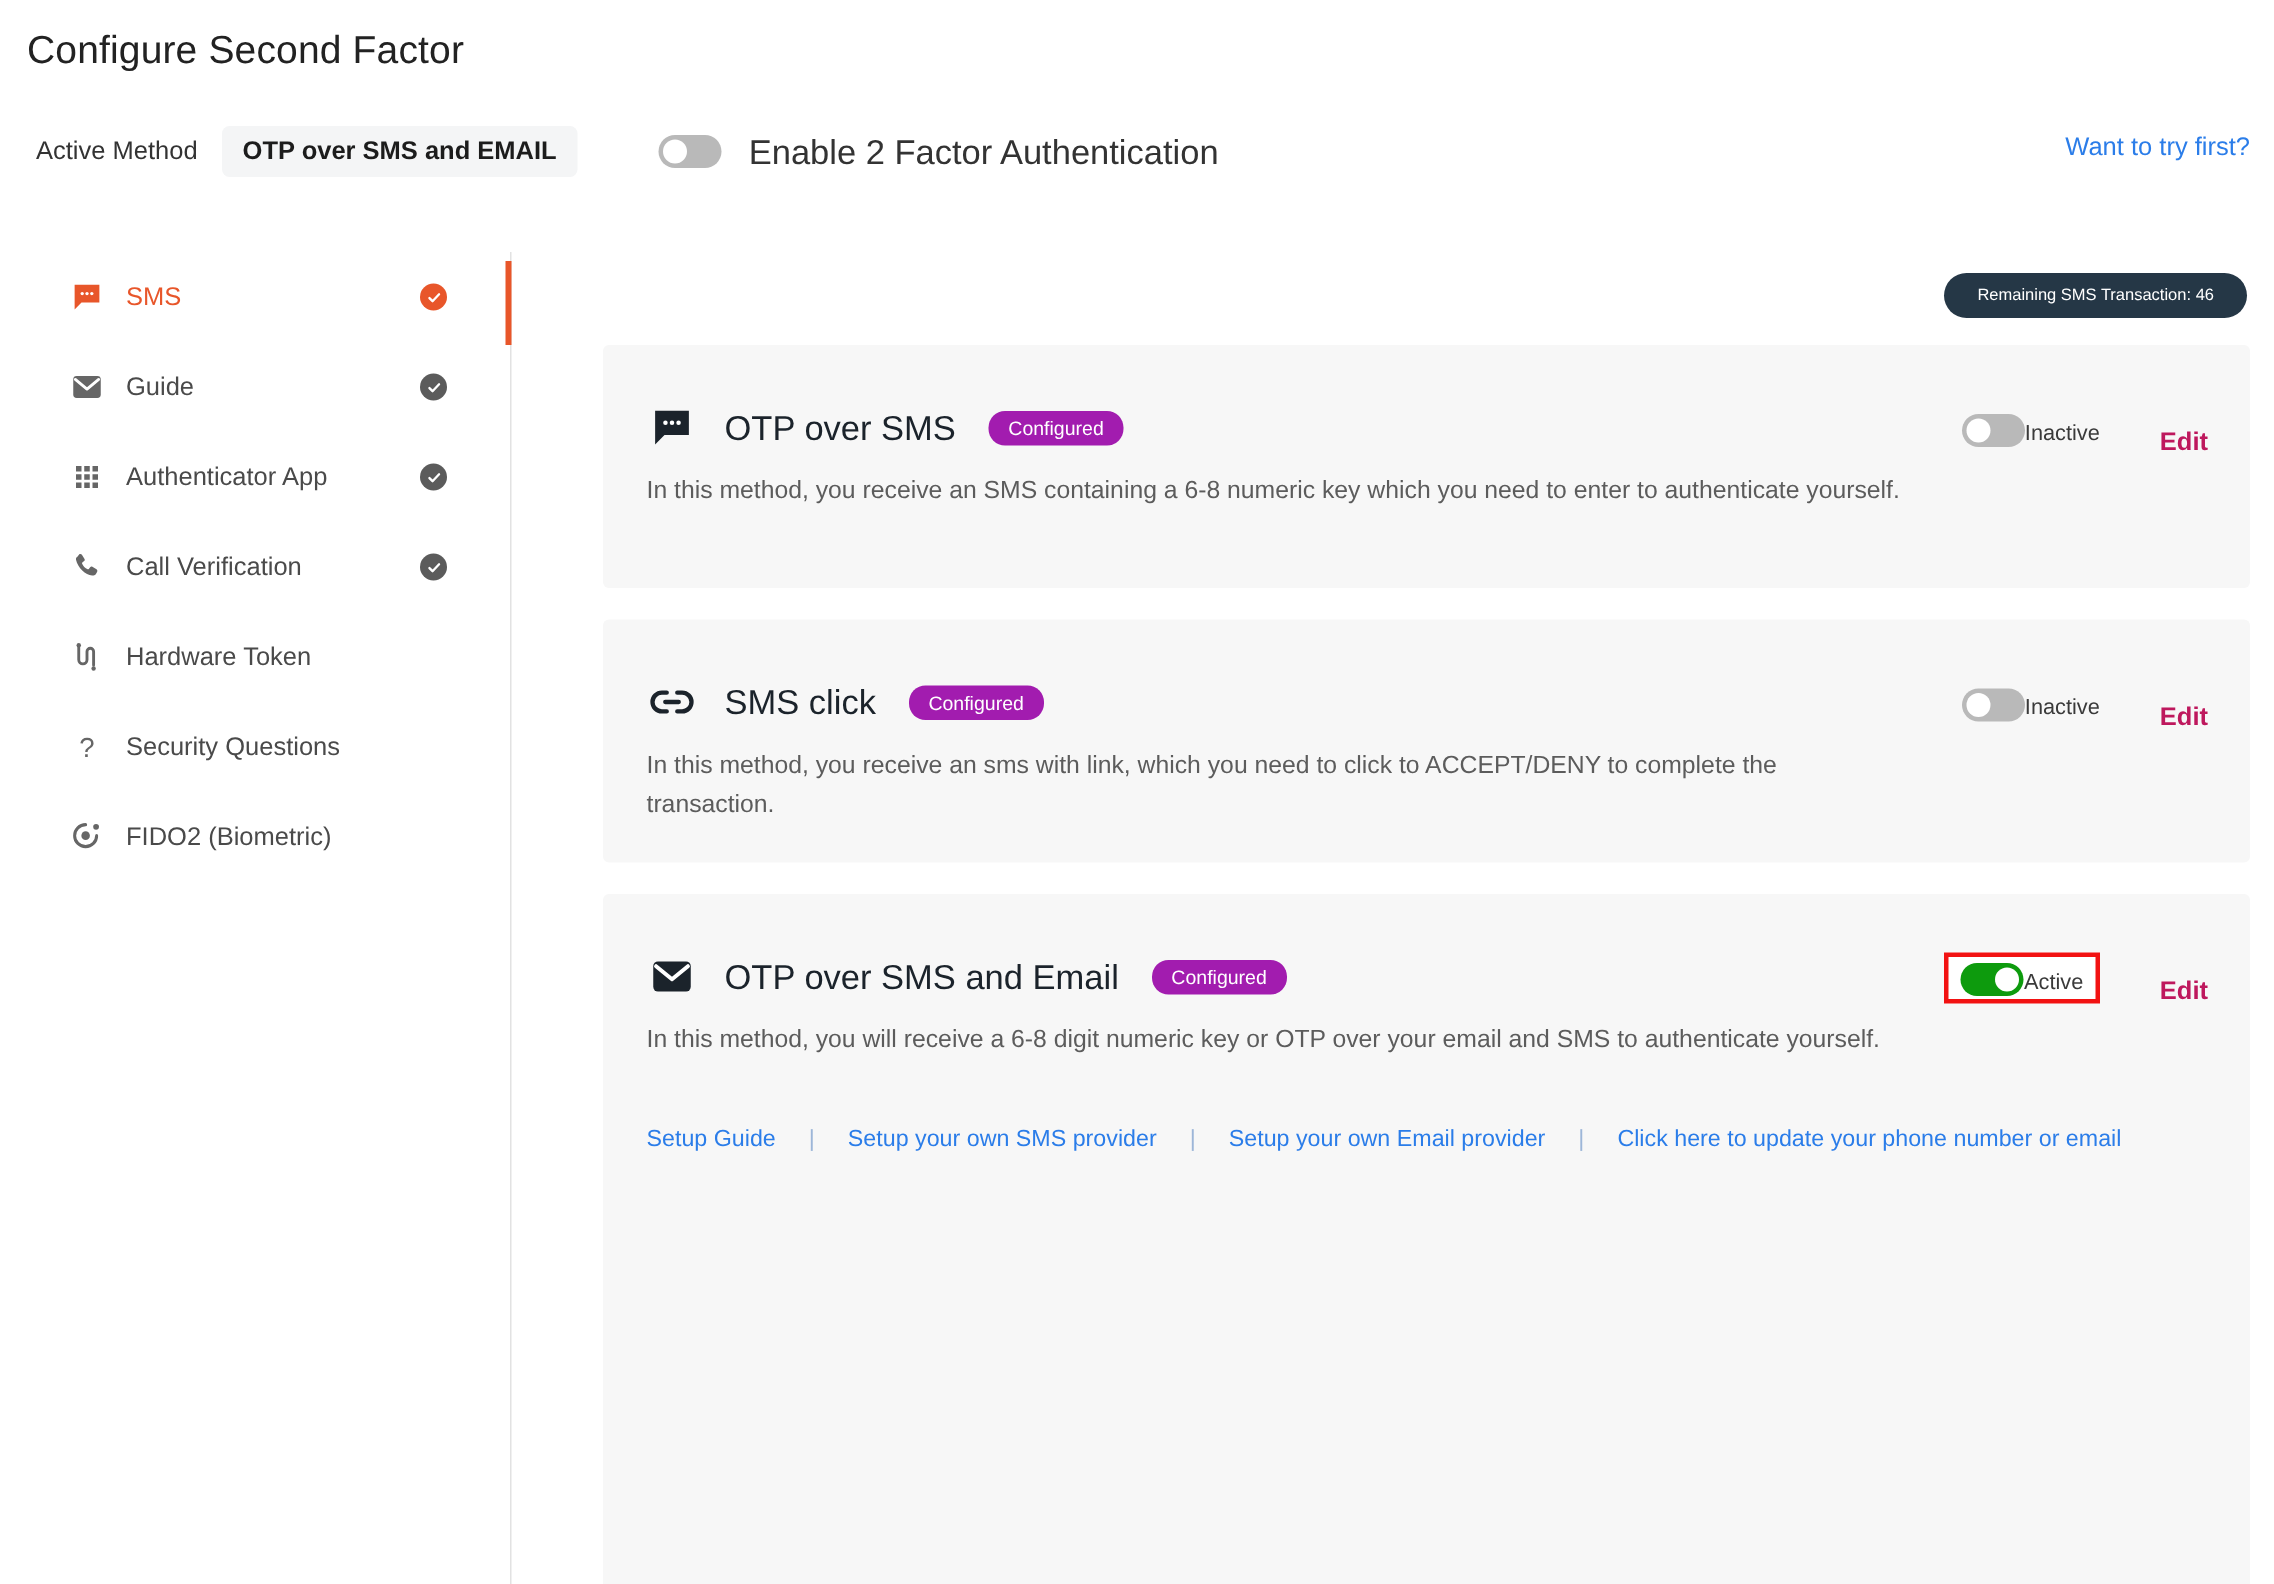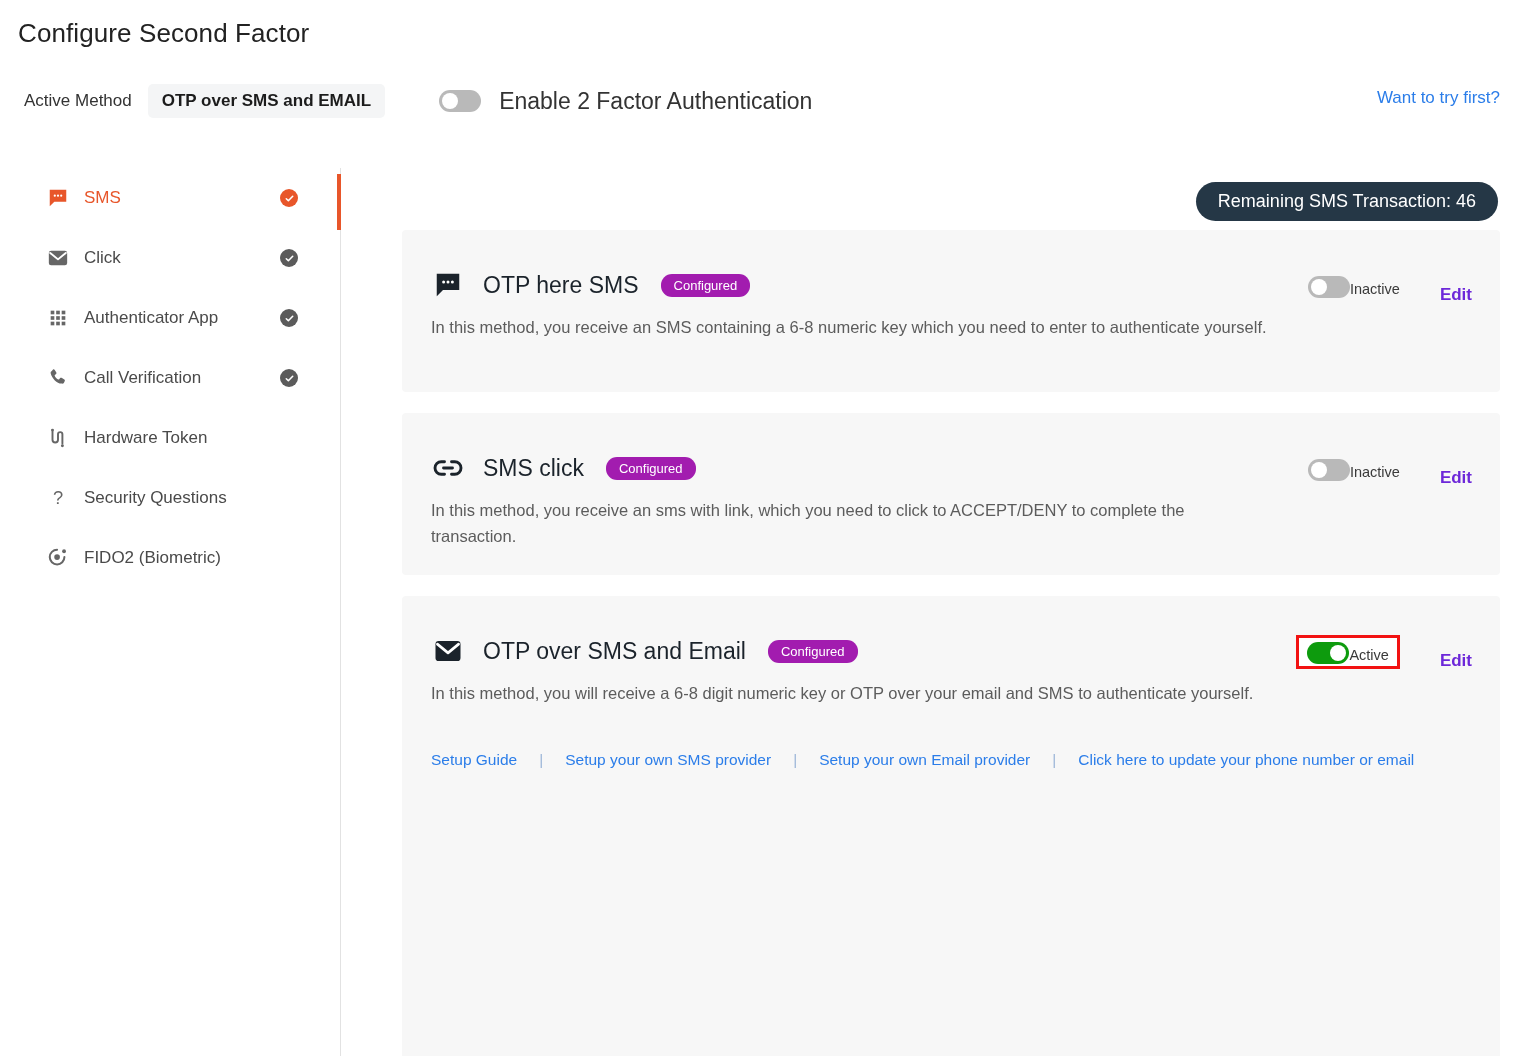--- a/index.html
+++ b/index.html
@@ -93,21 +93,21 @@
     width: 4px; height: 56px; background: #e8562a;
   }
 
   
   .main { position: absolute; left: 341px; top: 168px; right: 0; bottom: 0; }
 
   .sms-badge {
     position: absolute; right: 18px; top: 14px;
     background: #253746; color: #ffffff;
     border-radius: 22px; padding: 9px 22px;
-    font-size: 18px; white-space: nowrap;
+    font-size: 11px; white-space: nowrap;
   }
 
   .card {
     position: absolute; left: 61px; width: 1098px;
     background: #f7f7f7; border-radius: 4px;
   }
   #card-0 { top: 62px; height: 162px; }
   #card-1 { top: 245px; height: 162px; }
   #card-2 { top: 428px; height: 470px; }
 
@@ -137,21 +137,21 @@
 
   .card-right {
     position: absolute; right: 28px; top: 46px;
     display: flex; align-items: flex-start; gap: 40px;
   }
   .toggle-wrap { display: flex; align-items: center; }
   .toggle-state {
     font-size: 14.5px; color: #3a3a3a; margin-top: 4px;
   }
   .edit-link {
-    font-size: 17px; font-weight: bold; color: #6d28d9;
+    font-size: 17px; font-weight: bold; color: #be185d;
     cursor: pointer; margin-top: 9px;
   }
   .toggle-wrap.highlight {
     border: 3px solid #f21212; padding: 4px 8px 2px;
     background: #ffffff; margin-top: -7px; justify-content: space-between;
   }
 
   
   .links-row {
     display: flex; align-items: center;
@@ -194,21 +194,21 @@
         </svg>
       </span>
     </div>
     <div class="nav-item">
       <span class="nav-icon">
         <svg width="22" height="22" viewBox="0 0 24 24" fill="currentColor">
           <rect x="2" y="4" width="20" height="16" rx="2.5"></rect>
           <path d="M3.5 6.5L12 13.5l8.5-7" stroke="#fff" stroke-width="2.1" fill="none" stroke-linecap="round" stroke-linejoin="round"></path>
         </svg>
       </span>
-      <span class="nav-label">Click</span>
+      <span class="nav-label">Guide</span>
       <span class="nav-check">
         <svg viewBox="0 0 24 24" fill="none">
           <path d="M5 12.5l4.5 4.5L19 7" stroke="#ffffff" stroke-width="3.4" stroke-linecap="round" stroke-linejoin="round"></path>
         </svg>
       </span>
     </div>
     <div class="nav-item">
       <span class="nav-icon">
         <svg width="22" height="22" viewBox="0 0 24 24" fill="currentColor">
           <rect x="4" y="4" width="4" height="4"></rect>
@@ -278,21 +278,21 @@
       <div class="card" id="card-0">
         <div class="card-head">
           <span class="card-icon">
             <svg width="30" height="30" viewBox="0 0 24 24" fill="currentColor">
               <path d="M3 3h18v13H8l-5 5z"></path>
               <circle cx="8.5" cy="9.5" r="1.2" fill="#fff"></circle>
               <circle cx="12" cy="9.5" r="1.2" fill="#fff"></circle>
               <circle cx="15.5" cy="9.5" r="1.2" fill="#fff"></circle>
             </svg>
           </span>
-          <span class="card-title">OTP here SMS</span>
+          <span class="card-title">OTP over SMS</span>
           <span class="card-chip">Configured</span>
         </div>
         <div class="card-desc">In this method, you receive an SMS containing a 6-8 numeric key which you need to enter to authenticate yourself.</div>
         <div class="card-right">
           <div class="toggle-wrap">
             <span class="toggle">
               <span class="knob"></span>
             </span>
             <span class="toggle-state">Inactive</span>
           </div>

